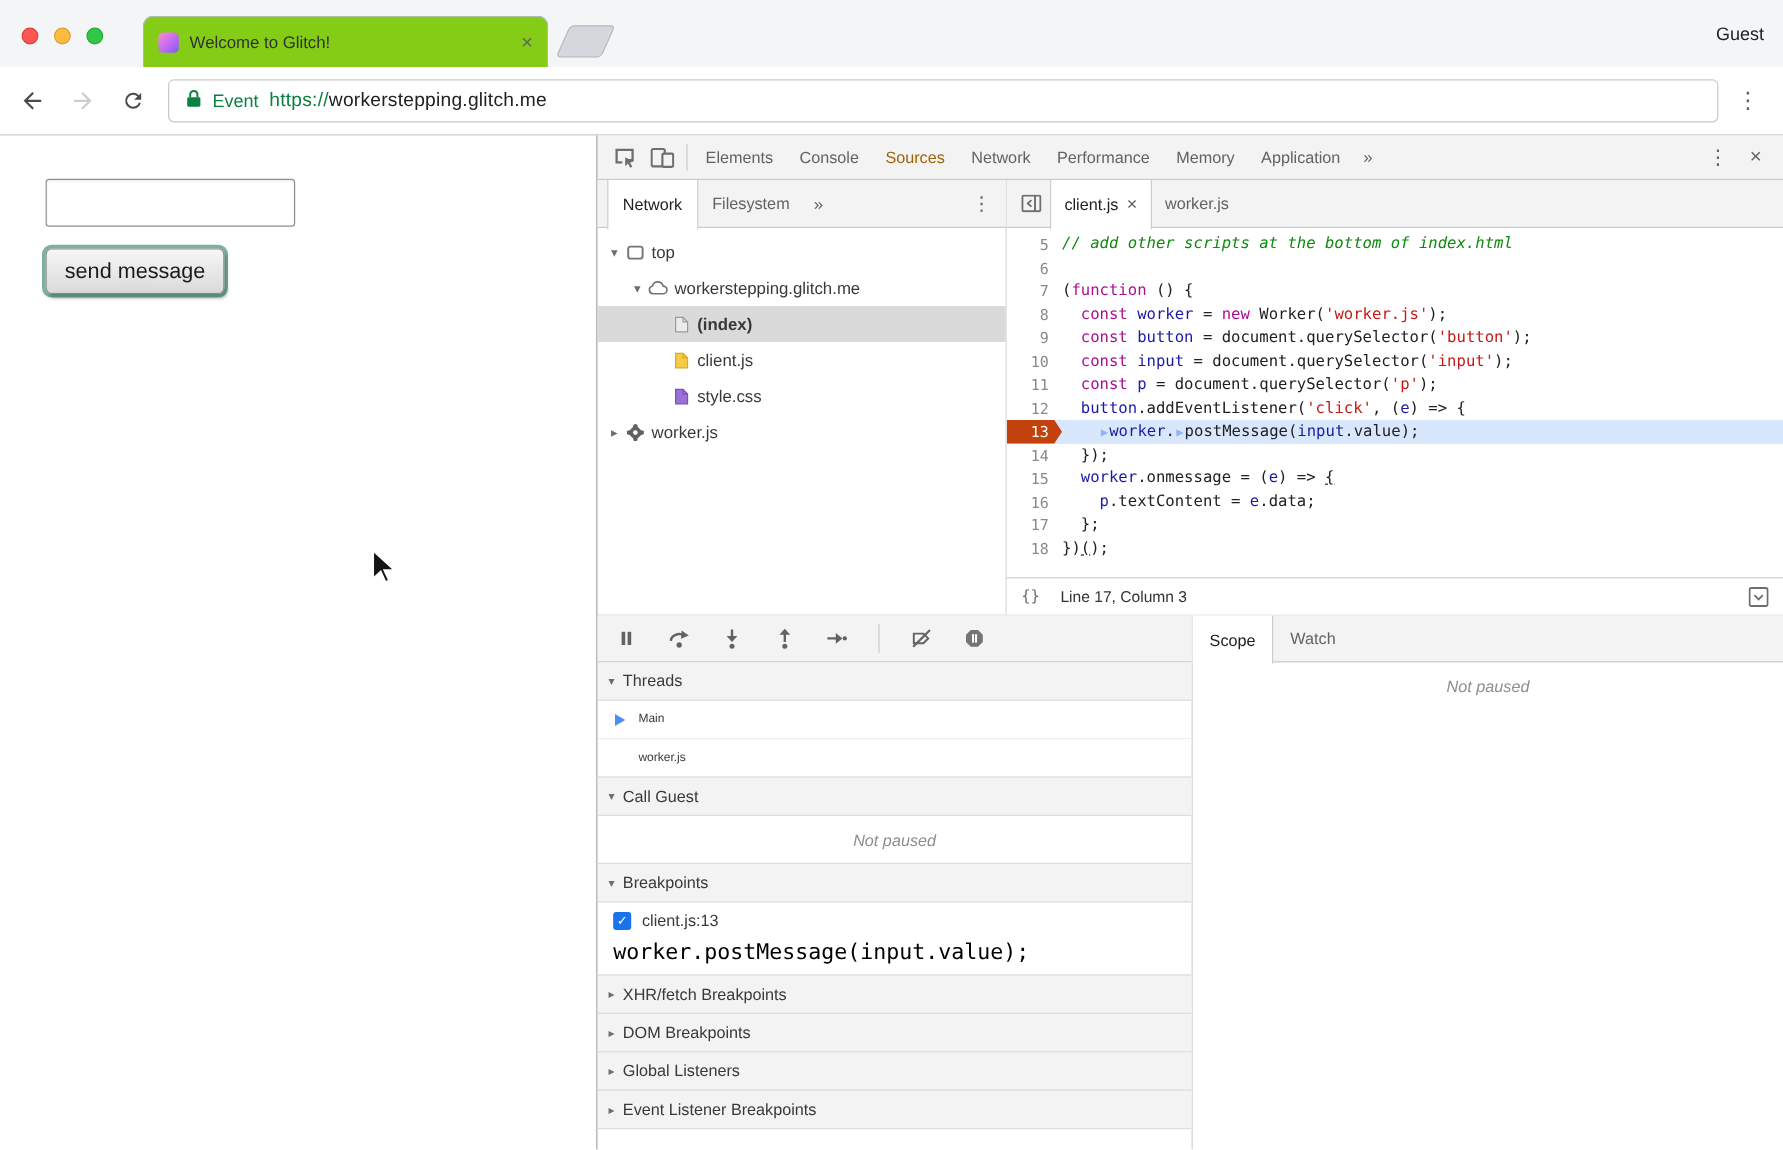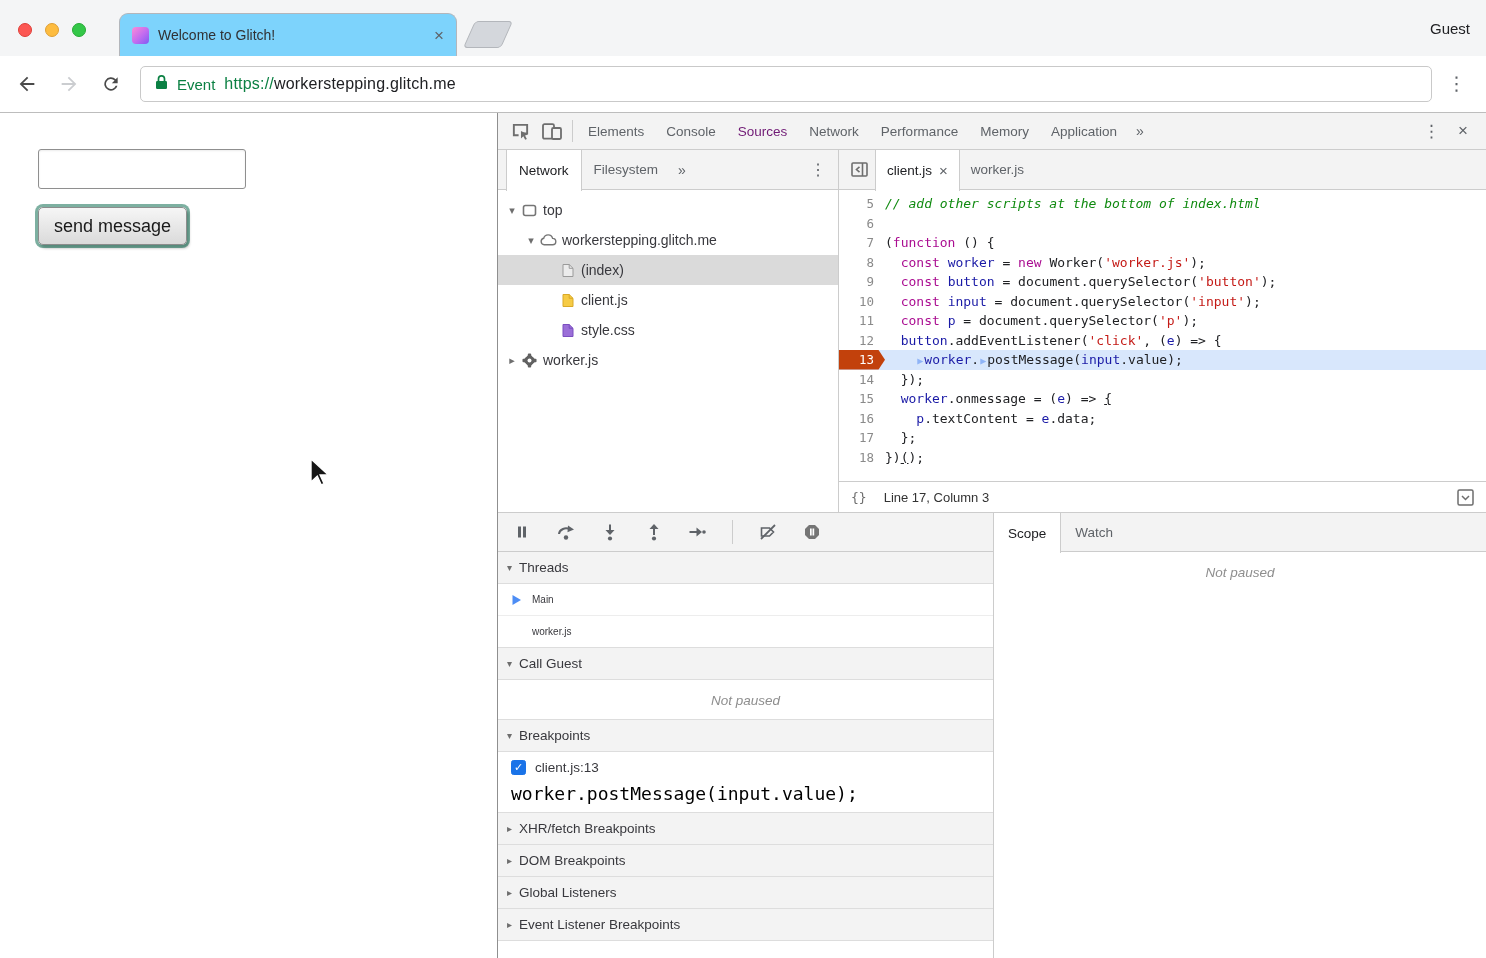--- a/index.html
+++ b/index.html
@@ -7,21 +7,21 @@
   body{font-family:"Liberation Sans",sans-serif;background:#fff;overflow:hidden;}
   #app{position:relative;width:1486px;height:958px;background:#fff;}
 
   
   .tabstrip{position:absolute;left:0;top:0;right:0;height:56px;background:#f4f5f6;}
   .traffic{position:absolute;left:18px;top:23px;display:flex;gap:13px;}
   .dot{width:14px;height:14px;border-radius:50%;}
   .dot.red{background:#fc5753;border:1px solid #df3e38;}
   .dot.yellow{background:#fdbc40;border:1px solid #de9f34;}
   .dot.green{background:#33c748;border:1px solid #27aa35;}
-  .tab{position:absolute;left:119px;top:13px;width:338px;height:43px;background:#7dd3fc;border:1px solid #b3b6bb;border-bottom:none;border-radius:9px 9px 0 0;display:flex;align-items:center;padding:0 12px;gap:9px;}
+  .tab{position:absolute;left:119px;top:13px;width:338px;height:43px;background:#84cc16;border:1px solid #b3b6bb;border-bottom:none;border-radius:9px 9px 0 0;display:flex;align-items:center;padding:0 12px;gap:9px;}
   .favicon{width:17px;height:17px;border-radius:4px;background:linear-gradient(135deg,#ff8bd6 0%,#c06bf0 55%,#7f5bf2 100%);flex:none;}
   .tab-title{font-size:14px;color:#303134;white-space:nowrap;overflow:hidden;flex:1;}
   .tab-close{color:#5f6368;font-size:17px;line-height:1;flex:none;}
   .newtab{position:absolute;left:469px;top:21px;width:38px;height:27px;background:#d4d7dc;border:1px solid #b3b6bb;transform:skewX(-24deg);border-radius:4px;}
   .guest{position:absolute;right:16px;top:20px;font-size:15px;color:#202124;}
 
   
   .navbar{position:absolute;left:0;top:56px;right:0;height:57px;background:#fff;border-bottom:1px solid #bdbdbd;}
   .navbtn{position:absolute;top:17px;display:flex;}
   .navbtn.back{left:16px;}
@@ -39,38 +39,38 @@
   .send-btn{position:absolute;left:38px;top:94px;height:38px;padding:0 15px;font-family:"Liberation Sans",sans-serif;font-size:18px;color:#1a1a1a;background:linear-gradient(#f6f6f6,#dadada);border:1px solid #8c8c8c;border-radius:5px;box-shadow:0 0 0 3px rgba(18,112,84,.55),2px 3px 3px rgba(0,0,0,.35);}
   .cursor{position:absolute;left:310px;top:345px;}
 
   
   .devtools{position:absolute;left:497px;top:113px;right:0;bottom:0;border-left:1px solid #8f8f8f;background:#fff;display:flex;flex-direction:column;}
   .dt-toolbar{height:37px;flex:none;background:#f3f3f3;border-bottom:1px solid #ccc;display:flex;align-items:center;padding:0 6px;}
   .dt-iconbtn{width:32px;height:27px;display:flex;align-items:center;justify-content:center;}
   .dt-sep{width:1px;height:22px;background:#ccc;margin:0 4px;}
   .dt-tabs{display:flex;height:100%;align-items:center;}
   .dt-tab{padding:0 11px;font-size:13.5px;color:#5f6368;cursor:default;}
-  .dt-tab.active{color:#701a75;}
+  .dt-tab.active{color:#a16207;}
   .dt-overflow{padding:0 8px;color:#5f6368;font-size:14px;}
   .dt-right{margin-left:auto;display:flex;align-items:center;gap:18px;padding-right:12px;color:#5f6368;}
   .dt-right span{font-size:17px;}
 
   .dt-top{height:363px;flex:none;display:flex;border-bottom:1px solid #ccc;}
 
   
   .navigator{width:341px;flex:none;border-right:1px solid #ccc;display:flex;flex-direction:column;background:#fff;}
   .nav-tabbar{height:40px;flex:none;background:#f3f3f3;border-bottom:1px solid #ccc;display:flex;align-items:stretch;padding-left:8px;}
   .nav-tabs{display:flex;align-items:stretch;}
   .nav-tab{padding:0 12px;display:flex;align-items:center;font-size:13.5px;color:#5f6368;}
   .nav-tab.active{background:#fff;color:#202124;border-left:1px solid #ccc;border-right:1px solid #ccc;height:41px;position:relative;z-index:1;}
   .nav-overflow{display:flex;align-items:center;padding:0 8px;color:#5f6368;font-size:14px;}
   .nav-more{margin-left:auto;display:flex;align-items:center;padding-right:12px;color:#5f6368;font-size:16px;}
   .tree{flex:1;padding-top:5px;}
   .tree-row{height:30px;display:flex;align-items:center;font-size:14px;color:#38383d;}
-  .tree-row.selected{background:#dadada;}
+  .tree-row.selected{background:#dadada;font-weight:bold;}
   .expander{width:16px;flex:none;font-size:11px;color:#6e6e6e;text-align:center;}
   .tree-icon{width:19px;flex:none;display:flex;justify-content:center;align-items:center;margin-right:4px;}
 
   
   .editor{flex:1;display:flex;flex-direction:column;min-width:0;background:#fff;}
   .ed-tabbar{height:40px;flex:none;background:#f3f3f3;border-bottom:1px solid #ccc;display:flex;align-items:stretch;padding-left:4px;}
   .ed-navtoggle{width:32px;display:flex;align-items:center;justify-content:center;flex:none;}
   .ed-tabs{display:flex;align-items:stretch;}
   .ed-tab{display:flex;align-items:center;gap:7px;padding:0 11px;font-size:13.5px;color:#5f6368;}
   .ed-tab.active{background:#fff;color:#202124;border-left:1px solid #ccc;border-right:1px solid #ccc;height:41px;position:relative;z-index:1;}

